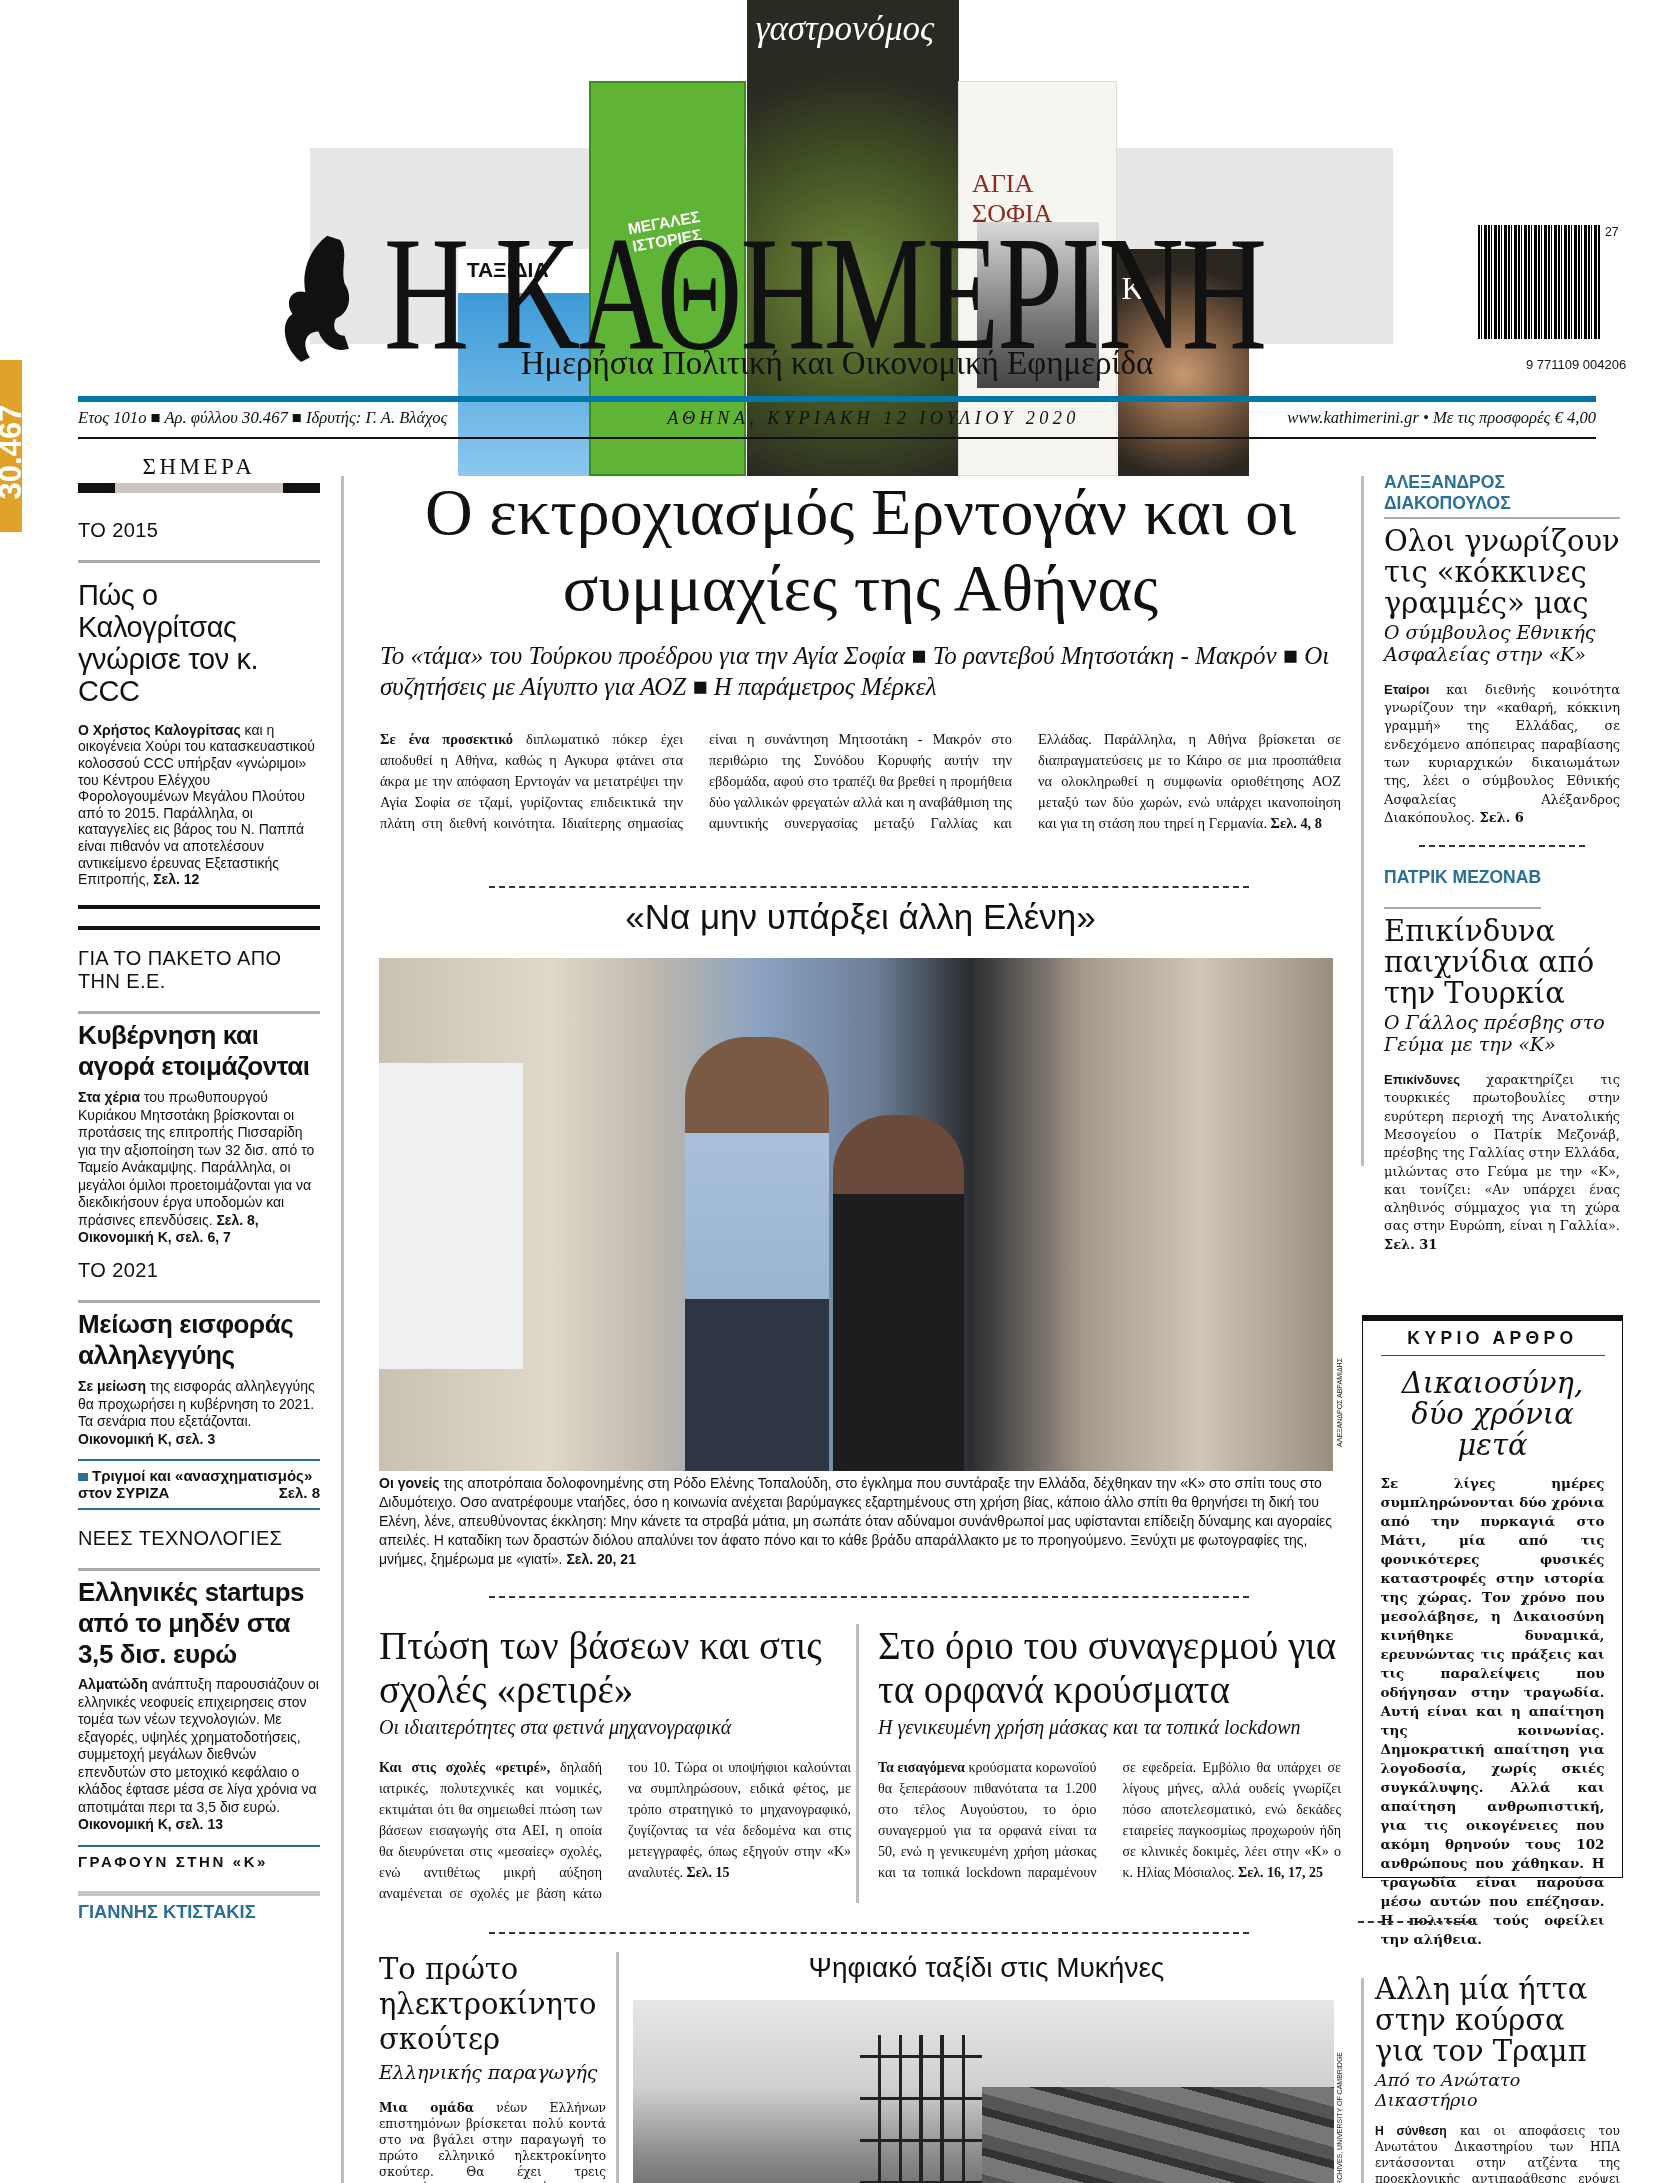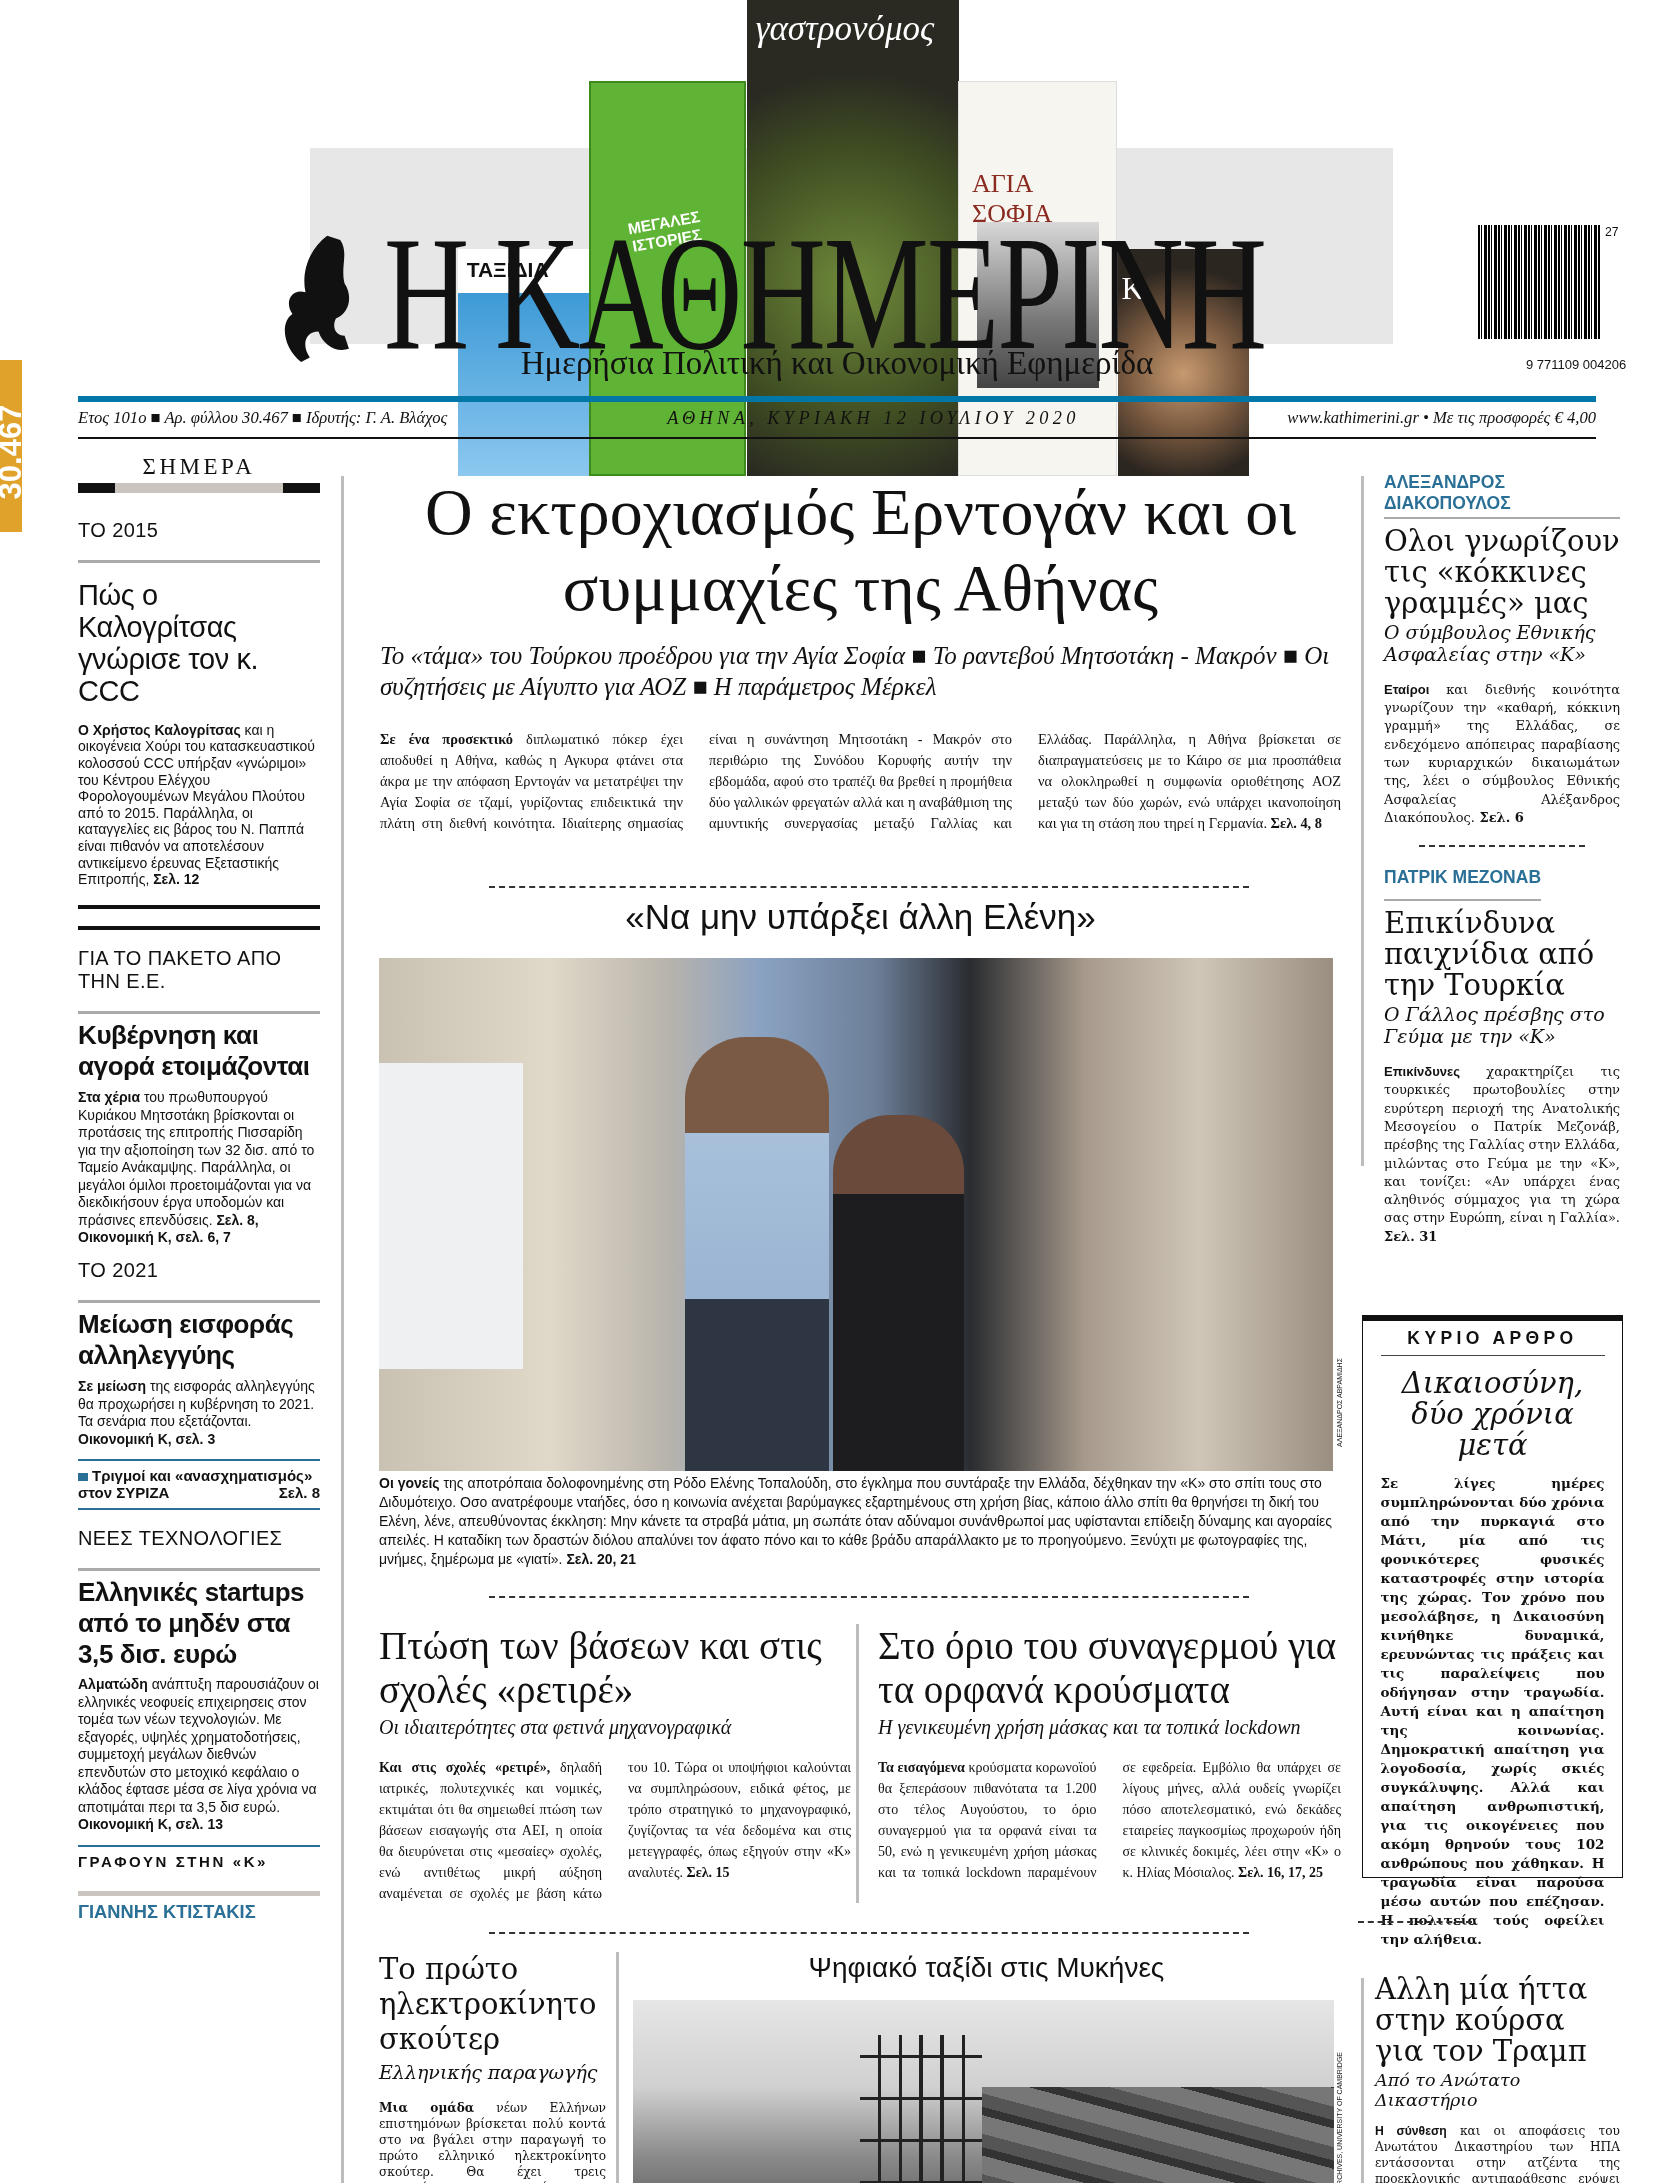--- a/index.html
+++ b/index.html
@@ -178,21 +178,21 @@
 <div class="abs" style="left:1384px;top:472px;width:236px;">
   <div>
     <div class="sans blue" style="font-weight:bold;font-size:17.5px;border-bottom:2.6px solid #aaa;padding-bottom:2.6px;display:inline-block;">ΑΛΕΞΑΝΔΡΟΣ ΔΙΑΚΟΠΟΥΛΟΣ</div>
     <div class="dserif" style="margin-top:7px;font-size:29px;line-height:31px;">Ολοι γνωρίζουν τις «κόκκινες γραμμές» μας</div>
     <div class="dserif" style="margin-top:2.6px;font-style:italic;font-size:19px;line-height:22px;">Ο σύμβουλος Εθνικής Ασφαλείας στην «Κ»</div>
     <div class="rbody" style="margin-top:15.7px;"><b class="sans">Εταίροι</b><span> και διεθνής κοινότητα γνωρίζουν την «καθαρή, κόκκινη γραμμή» της Ελλάδας, σε ενδεχόμενο απόπειρας παραβίασης των κυριαρχικών δικαιωμάτων της, λέει ο σύμβουλος Εθνικής Ασφαλείας Αλέξανδρος Διακόπουλος.</span><b> Σελ. 6</b></div>
   </div>
   <div class="dash" style="position:relative;margin:17.5px 0 0 35px;width:166px;"></div>
 
   <div style="margin-top:20px;">
-    <div class="sans blue" style="font-weight:bold;font-size:17.5px;border-bottom:2.6px solid #aaa;padding-bottom:11px;display:inline-block;">ΠΑΤΡΙΚ ΜΕΖΟΝΑΒ</div>
+    <div class="sans blue" style="font-weight:bold;font-size:17.5px;border-bottom:2.6px solid #aaa;padding-bottom:19px;display:inline-block;">ΠΑΤΡΙΚ ΜΕΖΟΝΑΒ</div>
     <div class="dserif" style="margin-top:7px;font-size:29px;line-height:31px;">Επικίνδυνα παιχνίδια από την Τουρκία</div>
     <div class="dserif" style="margin-top:2.6px;font-style:italic;font-size:19px;line-height:22px;">Ο Γάλλος πρέσβης στο Γεύμα με την «Κ»</div>
     <div class="rbody" style="margin-top:15.7px;"><b class="sans">Επικίνδυνες</b><span> χαρακτηρίζει τις τουρκικές πρωτοβουλίες στην ευρύτερη περιοχή της Ανατολικής Μεσογείου ο Πατρίκ Μεζονάβ, πρέσβης της Γαλλίας στην Ελλάδα, μιλώντας στο Γεύμα με την «Κ», και τονίζει: «Αν υπάρχει ένας αληθινός σύμμαχος για τη χώρα σας στην Ευρώπη, είναι η Γαλλία».</span><b> Σελ. 31</b></div>
   </div>
 </div>
 
 <div class="abs" style="left:1362px;top:1315px;width:261px;height:563px;border:1.3px solid #111;border-top:6.1px solid #111;padding:7px 17.5px;">
   <div class="sans" style="text-align:center;font-weight:bold;font-size:17.5px;letter-spacing:4.4px;border-bottom:1.3px solid #444;padding-bottom:6.1px;">ΚΥΡΙΟ ΑΡΘΡΟ</div>
   <div class="dserif" style="margin-top:12.2px;text-align:center;font-style:italic;font-size:29px;line-height:31px;">Δικαιοσύνη, δύο χρόνια μετά</div>
   <div class="dserif" style="margin-top:13px;font-weight:bold;font-size:13.5px;line-height:19px;text-align:justify;">Σε λίγες ημέρες συμπληρώνονται δύο χρόνια από την πυρκαγιά στο Μάτι, μία από τις φονικότερες φυσικές καταστροφές στην ιστορία της χώρας. Τον χρόνο που μεσολάβησε, η Δικαιοσύνη κινήθηκε δυναμικά, ερευνώντας τις πράξεις και τις παραλείψεις που οδήγησαν στην τραγωδία. Αυτή είναι και η απαίτηση της κοινωνίας. Δημοκρατική απαίτηση για λογοδοσία, χωρίς σκιές συγκάλυψης. Αλλά και απαίτηση ανθρωπιστική, για τις οικογένειες που ακόμη θρηνούν τους 102 ανθρώπους που χάθηκαν. Η τραγωδία είναι παρούσα μέσω αυτών που επέζησαν. Η πολιτεία τούς οφείλει την αλήθεια.</div>

